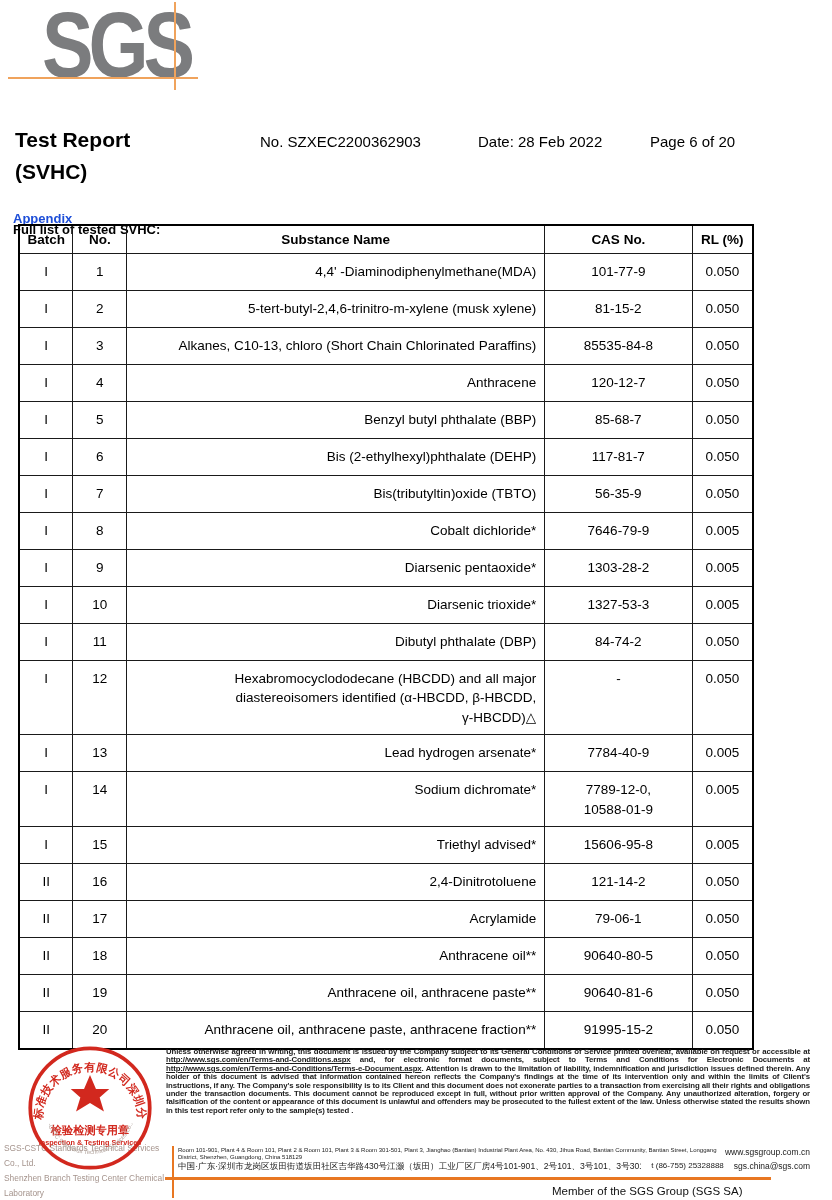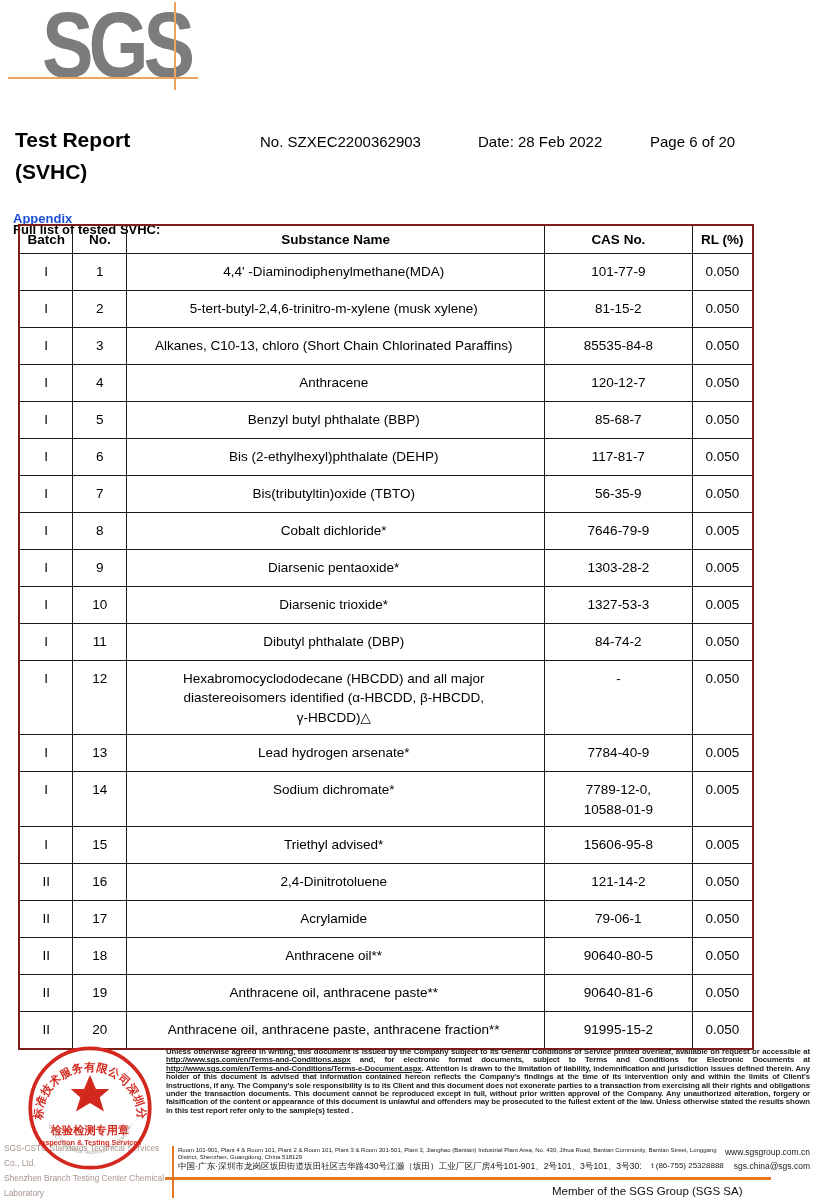--- a/index.html
+++ b/index.html
@@ -23,35 +23,35 @@
   .meta-no   { left:260px; }
   .meta-date { left:478px; }
   .meta-page { left:650px; }
 
   .appendix  { position:absolute; left:13px; top:184px; font-size:13px; font-weight:bold; color:#1d4ed8;margin-top:27px; }
   .fulllist  { position:absolute; left:13px; top:206px; font-size:13px; font-weight:bold; color:#000;margin-top:16px; }
 
   
   table.svhc {
     position:absolute; left:18px; top:224px; width:736px;
-    border-collapse:collapse; border:2px solid #7f1d1d;
+    border-collapse:collapse; border:2px solid #000000;
     font-size:13.5px; color:#000;
   }
   table.svhc th, table.svhc td { border:1.5px solid #1a1a1a; }
   table.svhc th {
     font-weight:bold; text-align:center; vertical-align:middle;
     height:28px; padding:2px;
   }
   table.svhc td {
     vertical-align:top; padding-top:8px; padding-bottom:7px;
     line-height:19.5px; white-space:pre-line;
   }
   table.svhc tr.datarow { height:37px; }
   td.c-center { text-align:center; }
-  td.c-sub { text-align:center; padding-left:4px; padding-right:8px; }
+  td.c-sub { text-align:right; padding-left:4px; padding-right:8px; }
 
   
   .company-lines {
     position:absolute; left:4px; top:1141px; width:172px;
     font-size:8.4px; line-height:15px; color:#a5948d;
   }
   .stamp { position:absolute; left:26px; top:1044px; width:128px; height:128px; }
 
   .disclaimer {
     position:absolute; left:166px; top:1048px; width:644px;

